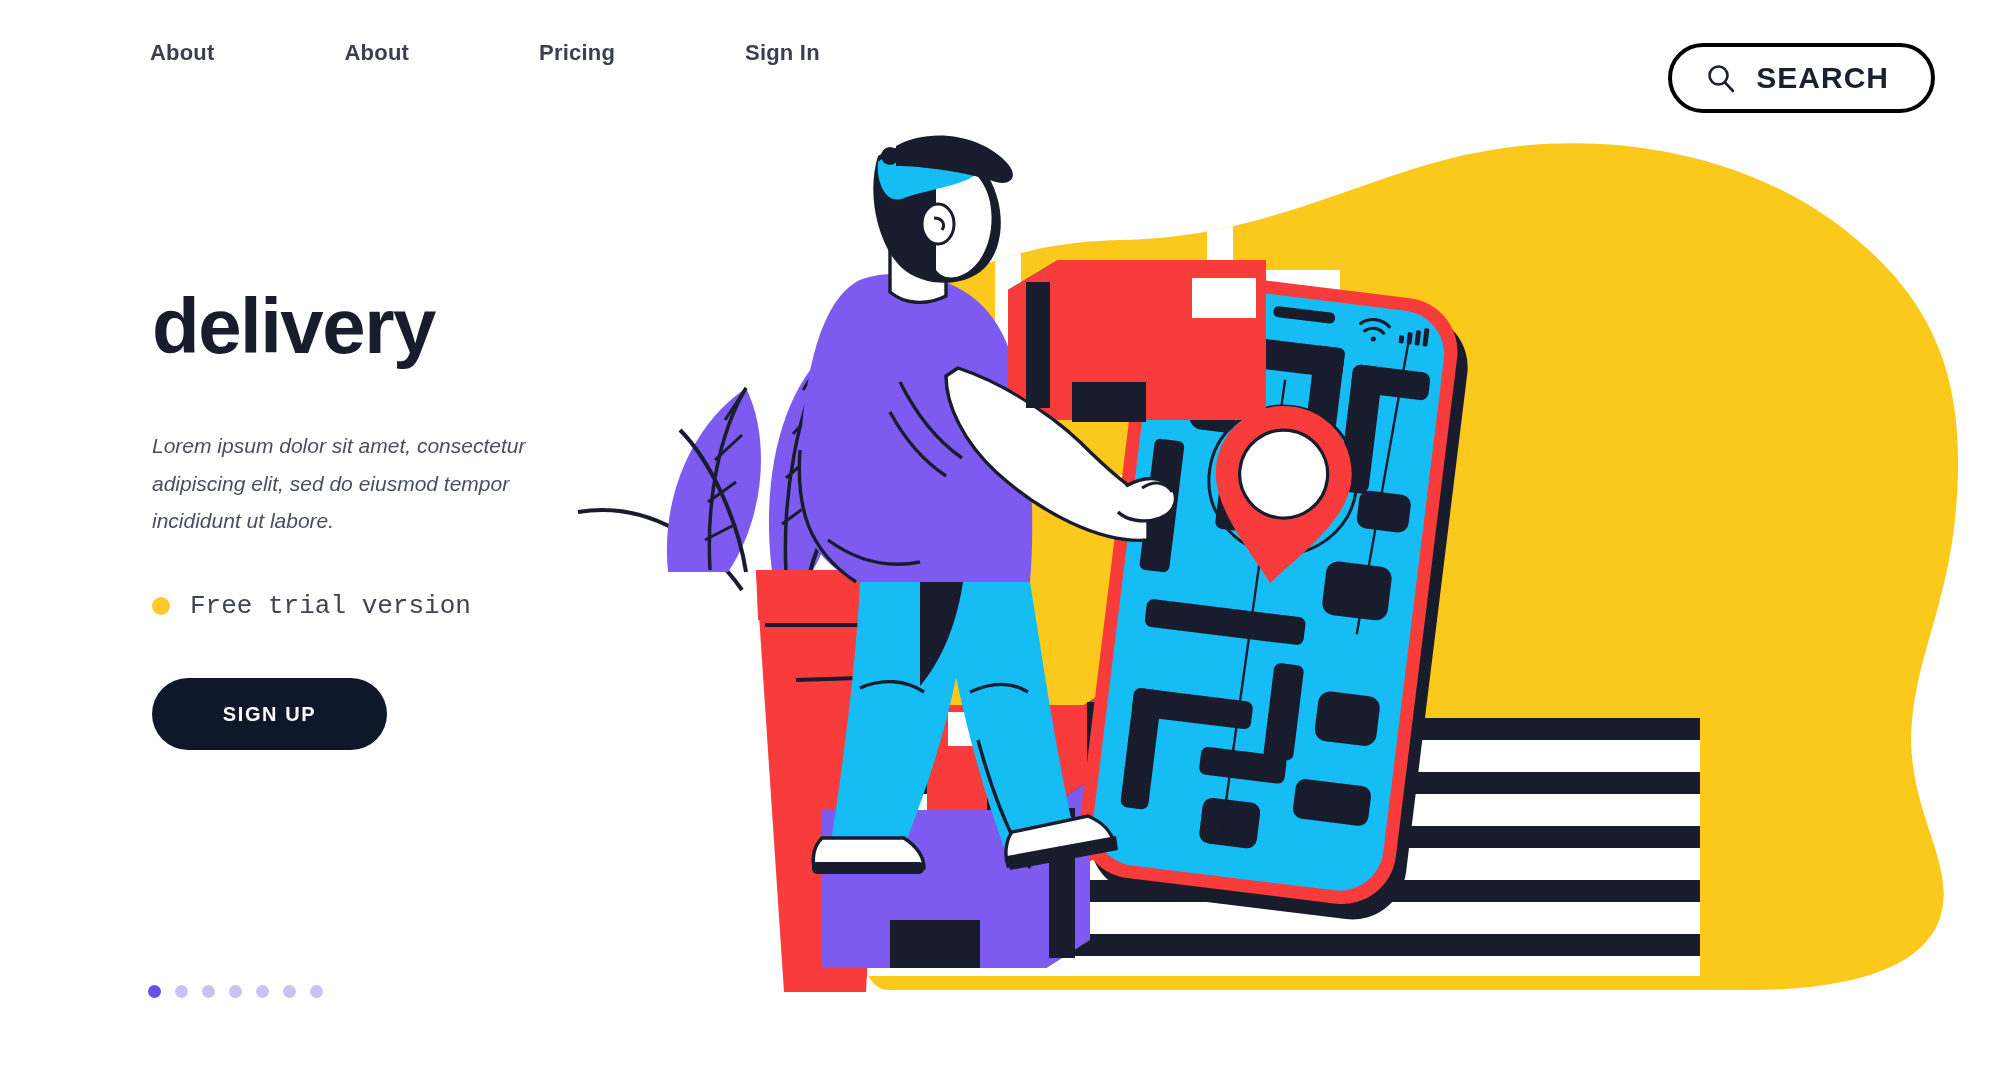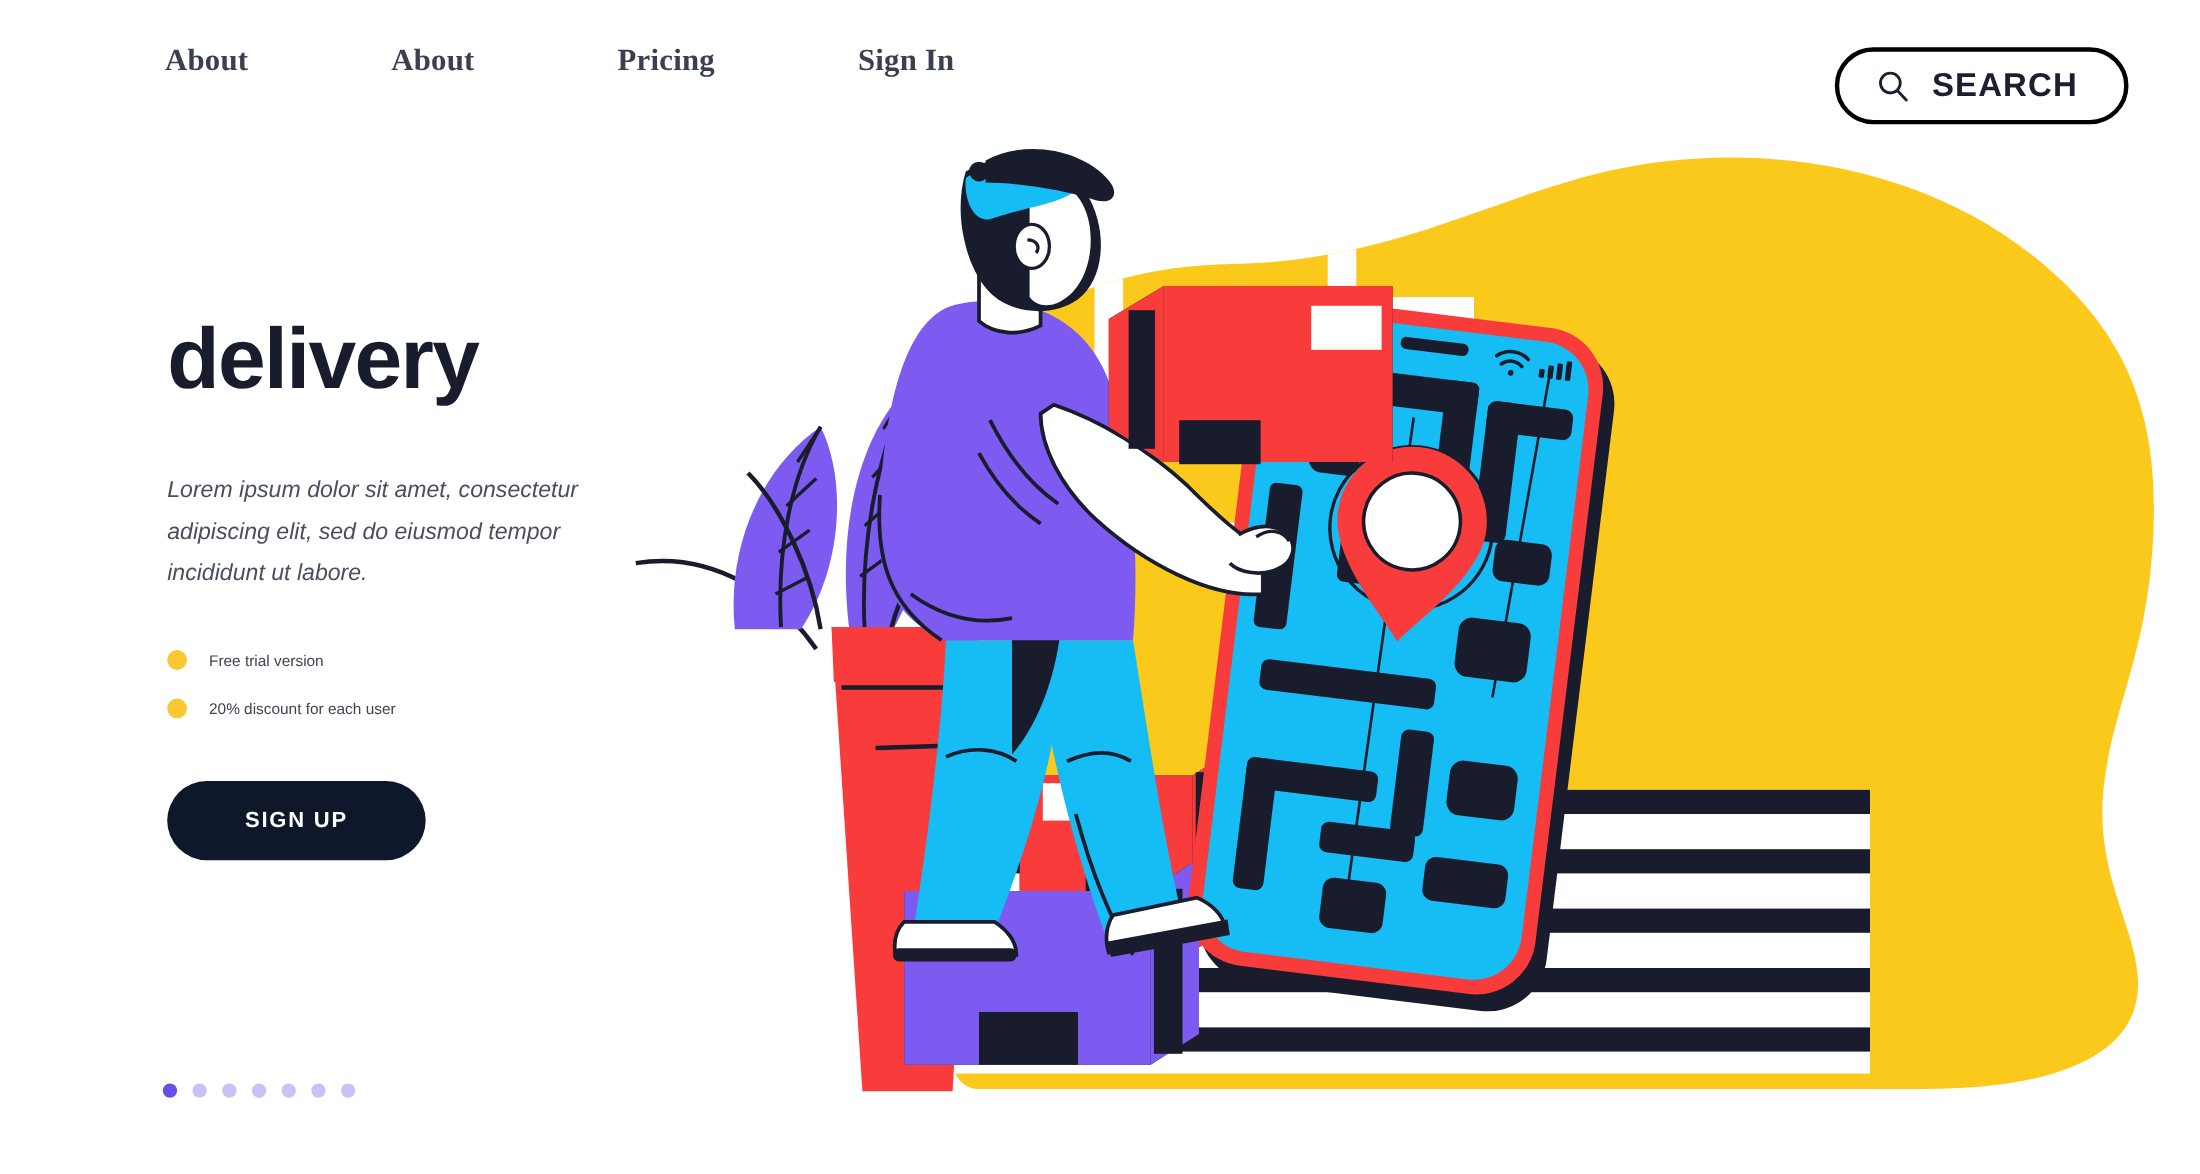--- a/index.html
+++ b/index.html
@@ -10,22 +10,22 @@
     overflow: hidden;
   }
   .page { position: relative; width: 2000px; height: 1067px; background: #fff; }
 
   
   .nav {
     position: absolute; top: 40px; left: 150px;
     display: flex; align-items: center; gap: 130px;
   }
   .nav-link {
-    font-size: 28px; font-weight: 700; color: #3b4050;
-    letter-spacing: 0.2px; cursor: pointer; white-space: nowrap; font-family: Liberation Serif, serif;
+    font-size: 22px; font-weight: 700; color: #3b4050;
+    letter-spacing: 0.2px; cursor: pointer; white-space: nowrap;
   }
   .search-btn {
     position: absolute; top: 43px; right: 65px;
     display: flex; align-items: center; gap: 20px;
     border: 4px solid #000000; border-radius: 60px;
     padding: 14px 42px 14px 34px; background: #fff; cursor: pointer;
   }
   .search-label {
     font-size: 30px; font-weight: 700; color: #1b2030; letter-spacing: 1px;
   }
@@ -37,21 +37,21 @@
     font-size: 78px; line-height: 0.95; font-weight: 700;
     color: #181c2c; letter-spacing: -1.5px;
   }
   .subcopy {
     margin-top: 64px; font-size: 21px; line-height: 1.78;
     color: #4a4f5e; width: 400px; font-style: italic;
   }
   .features { margin-top: 52px; display: flex; flex-direction: column; gap: 26px; }
   .feature { display: flex; align-items: center; gap: 20px; }
   .dot { width: 18px; height: 18px; border-radius: 50%; background: #fbc831; flex: 0 0 auto; }
-  .feature-text { font-size: 14px; color: #3f4453; }
+  .feature-text { font-size: 26px; color: #3f4453; font-family: Liberation Mono, monospace; }
   .signup {
     margin-top: 57px; display: inline-flex; align-items: center; justify-content: center;
     width: 235px; height: 72px; border-radius: 40px; border: none;
     background: #0f172a; color: #fff; font-size: 20px; font-weight: 700;
     letter-spacing: 1.6px; cursor: pointer; font-family: inherit;
   }
   .dots { position: absolute; left: 148px; top: 985px; display: flex; gap: 14px; align-items: center; }
   .cdot { width: 13px; height: 13px; border-radius: 50%; background: #c7c3f5; cursor: pointer; }
   .cdot.active { background: #6a4ee8; }
 
@@ -85,24 +85,20 @@
     <h1 class="headline">
       <br>
       <span>delivery</span>
     </h1>
     <p class="subcopy">Lorem ipsum dolor sit amet, consectetur adipiscing elit, sed do eiusmod tempor incididunt ut labore.</p>
 
     <div class="features">
       <div class="feature">
         <span class="dot"></span>
         <span class="feature-text">Free trial version</span>
-      </div>
-      <div class="feature">
-        <span class="dot"></span>
-        <span class="feature-text">20% discount for each user</span>
       </div>
     </div>
 
     <button class="signup">SIGN UP</button>
   </div>
 
   <div class="dots">
     <span class="cdot active"></span>
     <span class="cdot"></span>
     <span class="cdot"></span>

